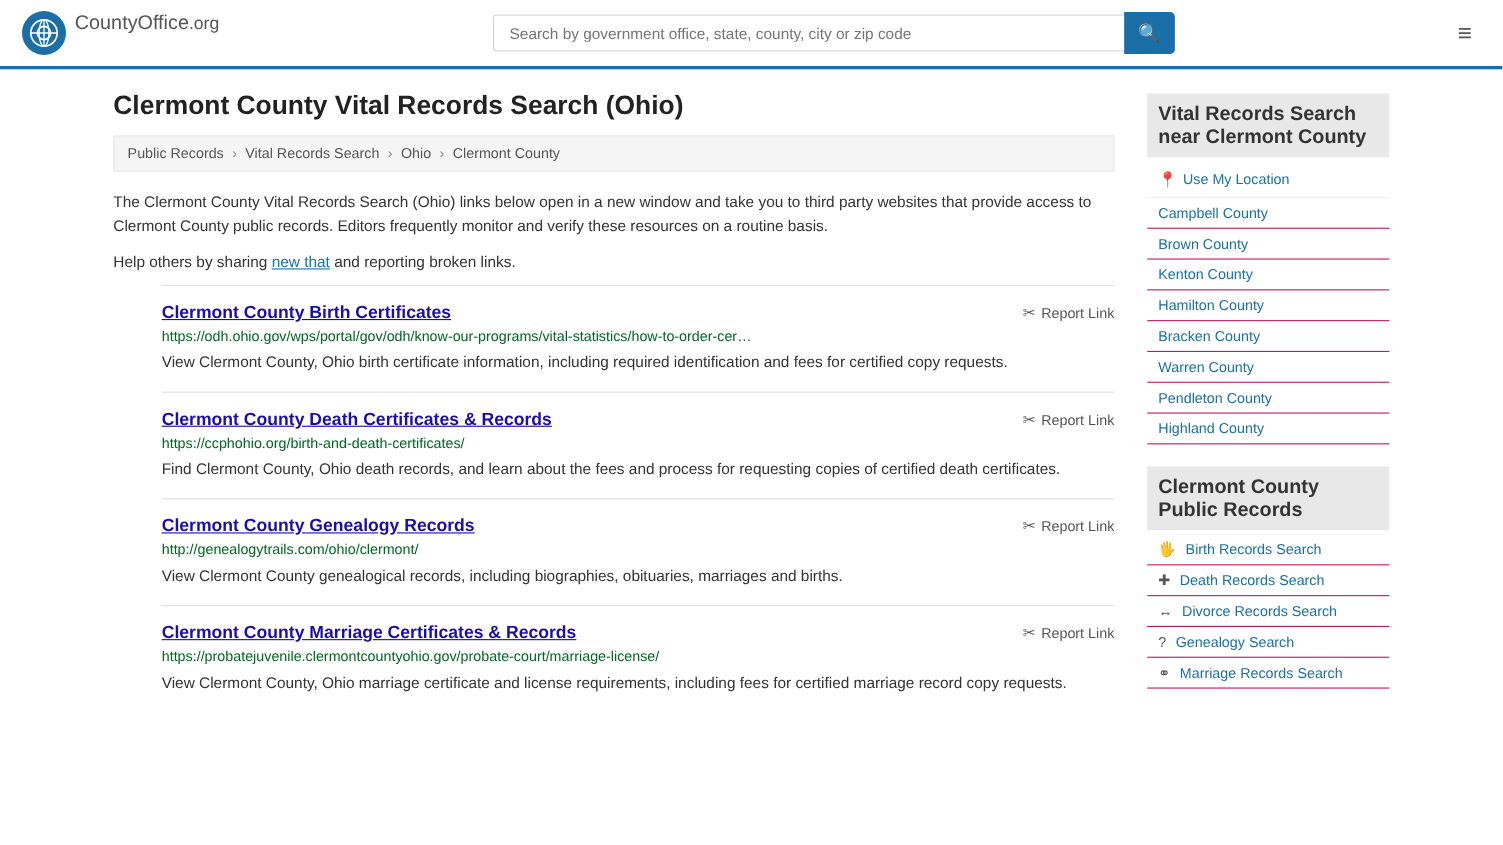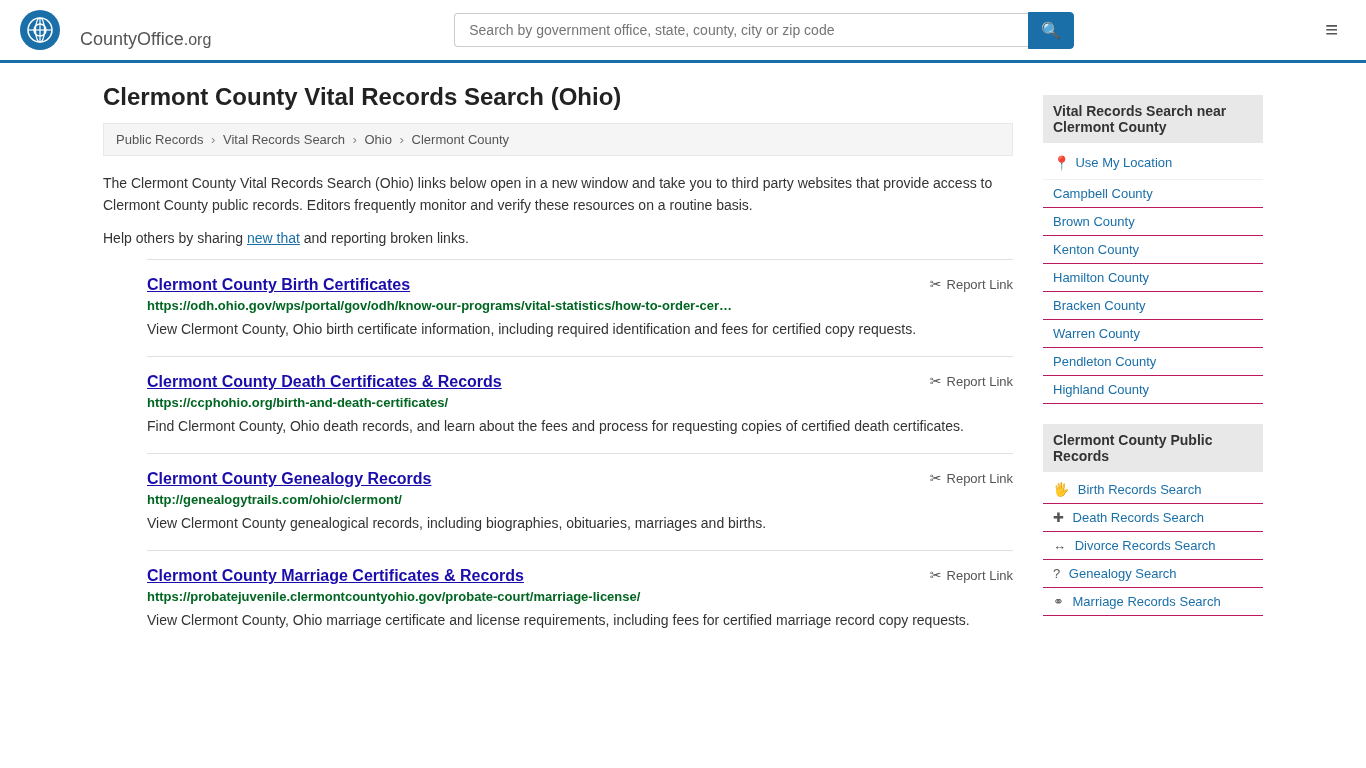--- a/index.html
+++ b/index.html
@@ -9,22 +9,22 @@
     .header {
       background: #fff;
       border-bottom: 3px solid #1a6fa8;
       padding: 10px 20px;
       display: flex;
       align-items: center;
       justify-content: space-between;
     }
     .logo-area {
       display: flex;
-      align-items: flex-end;
-      gap: 20px;
+      align-items: flex-start;
+      gap: 8px;
     }
     .logo-circle {
       width: 40px;
       height: 40px;
       background: #1a6fa8;
       border-radius: 50%;
       display: flex;
       align-items: center;
       justify-content: center;
       color: white;
@@ -158,36 +158,35 @@
       white-space: nowrap;
     }
     .report-icon {
       font-size: 14px;
       color: #555;
     }
     .result-url {
       font-size: 13px;
       color: #006621;
       margin-bottom: 6px;
-      font-weight: bold;
     }
     .result-desc {
       font-size: 14px;
       color: #333;
       line-height: 1.5;
     }
 
     
     .sidebar-section {
       margin-bottom: 20px;
     }
     .sidebar-section-title {
       background: #e8e8e8;
       padding: 8px 10px;
-      font-size: 14px;
+      font-size: 18px;
       font-weight: bold;
       color: #333;
       margin-bottom: 4px;
     }
     .sidebar-item {
       padding: 6px 10px;
       font-size: 13px;
       border-bottom: 1px solid #be185d;
     }
     .sidebar-item a {

